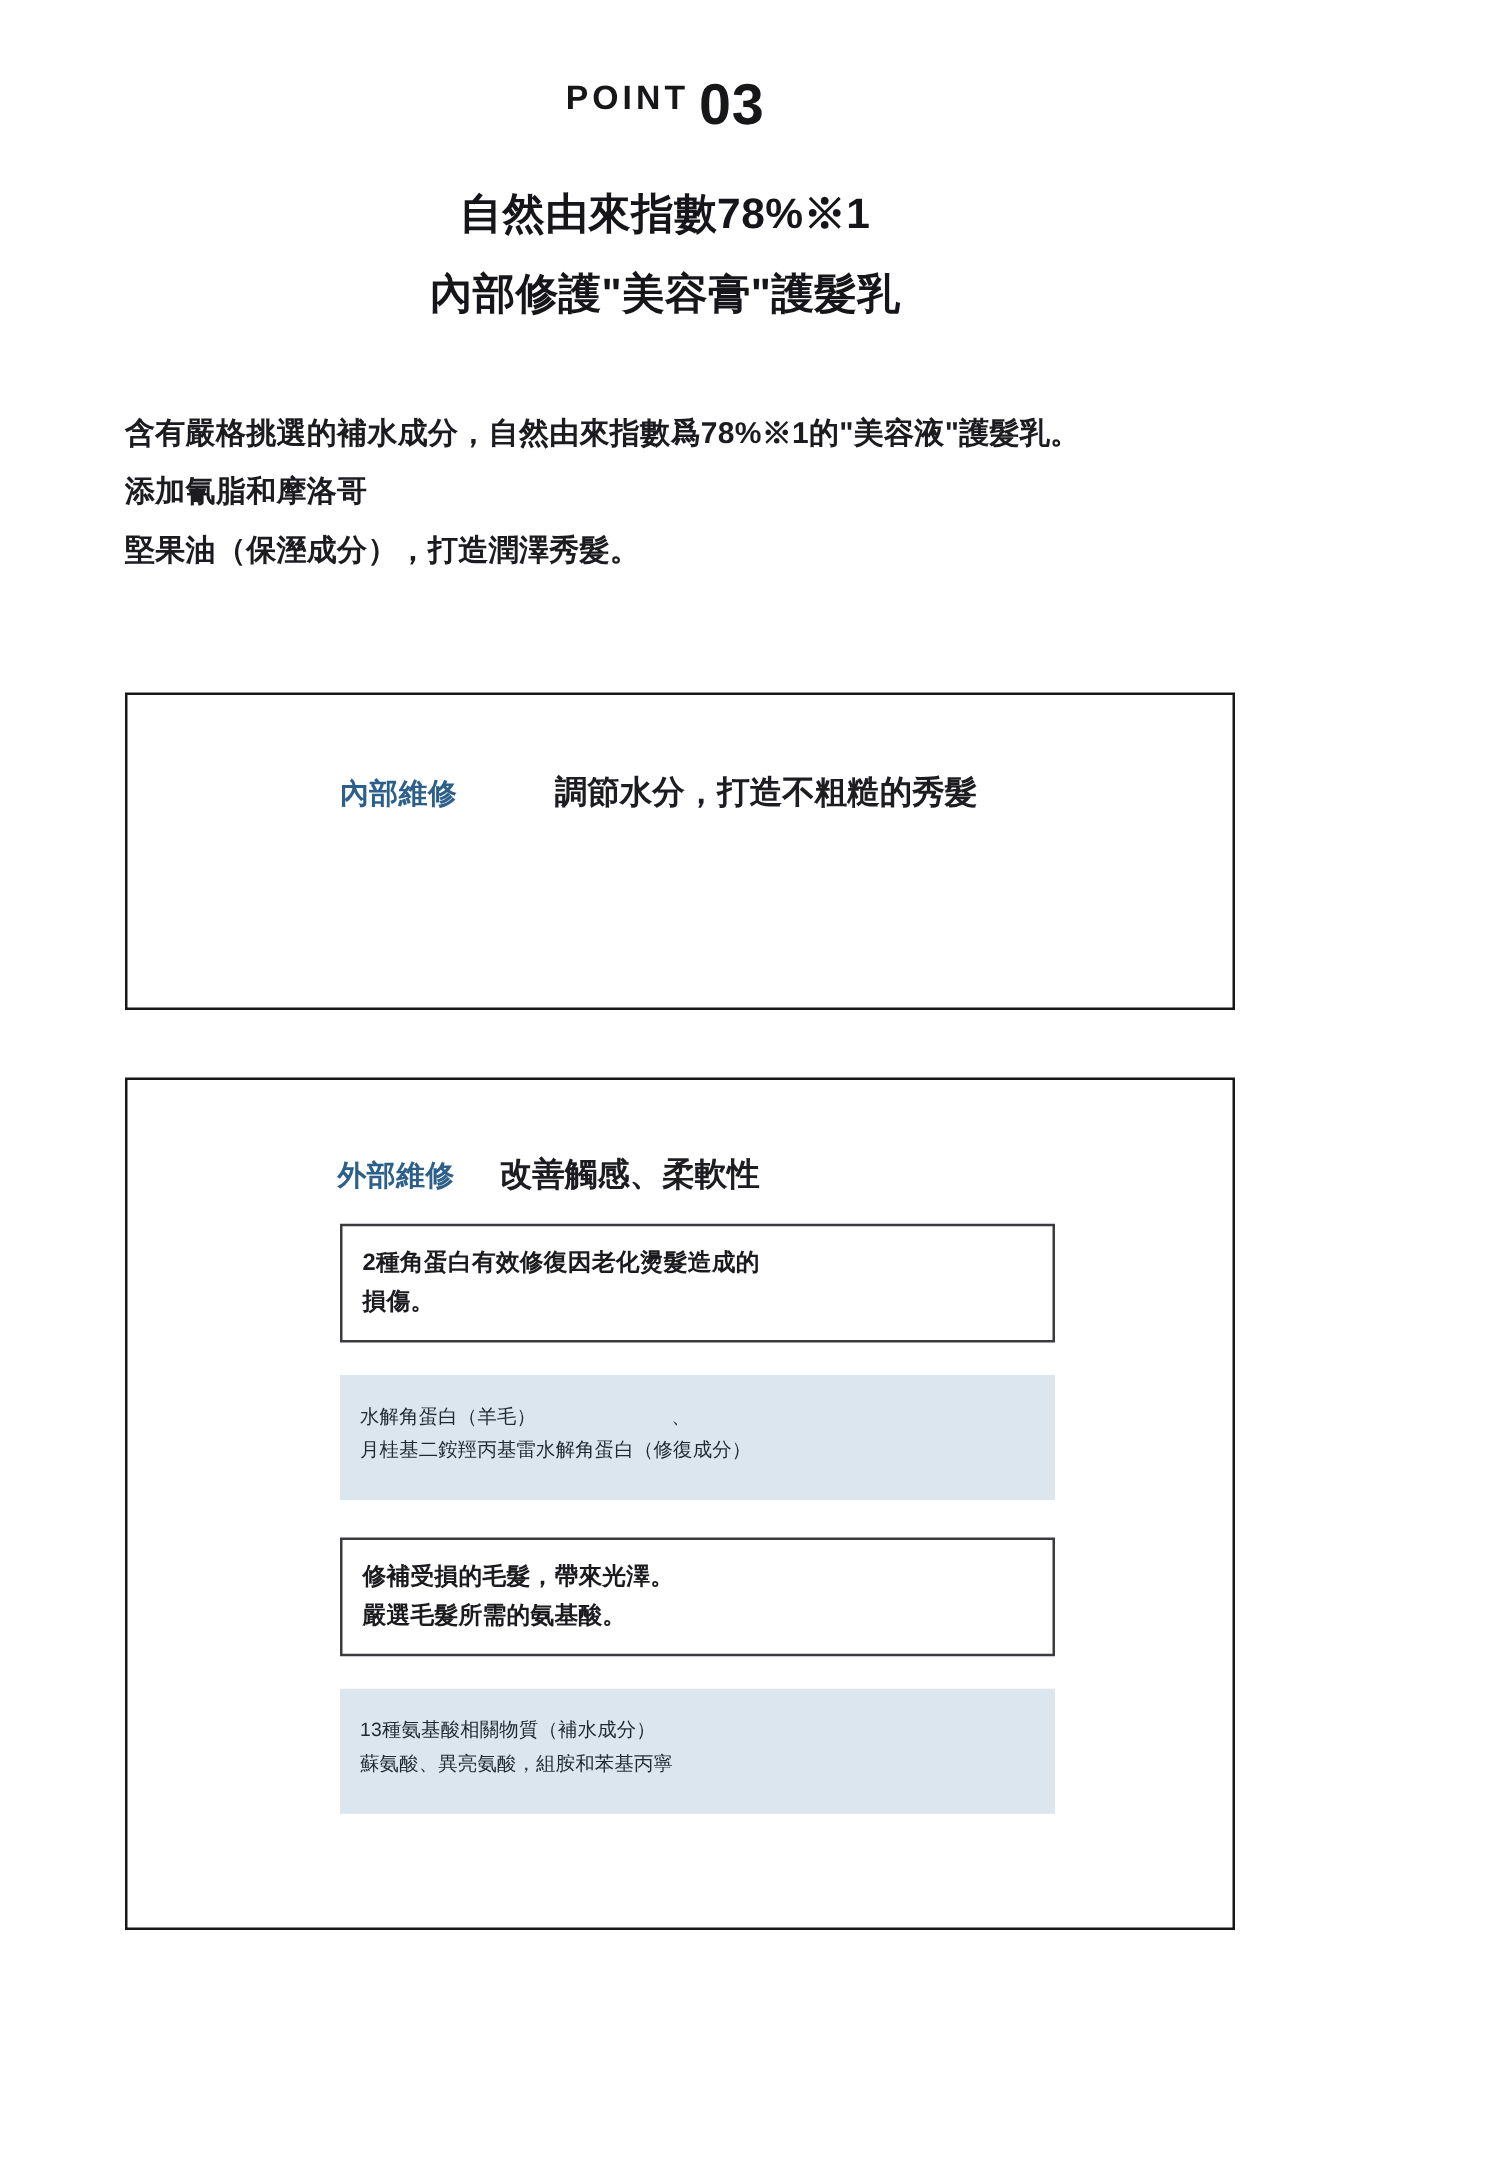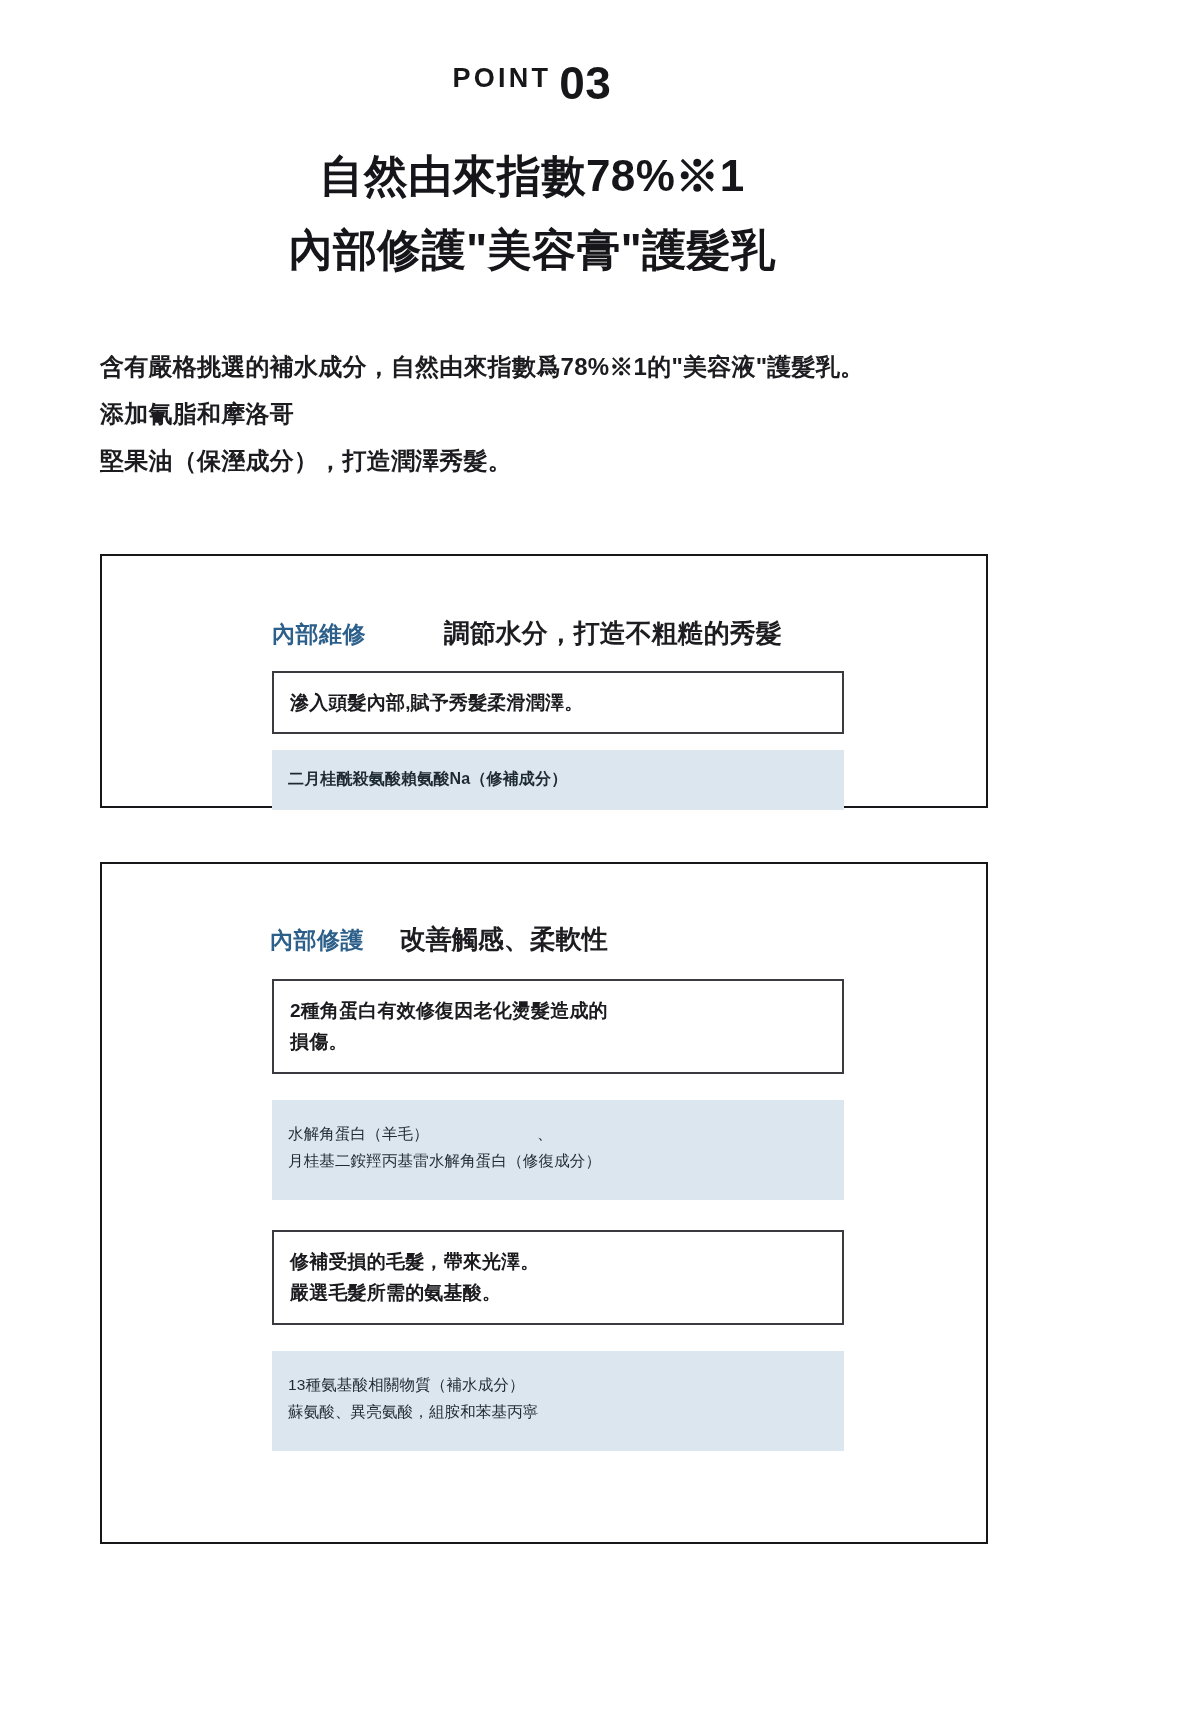--- a/index.html
+++ b/index.html
@@ -41,21 +41,21 @@
     color: #17171a;
     letter-spacing: 0.01em;
     margin-left: 8px;
   }
 
   .headline {
     text-align: center;
     margin-top: 44px;
   }
   .headline-line {
-    font-size: 44px;
+    font-size: 34px;
     font-weight: 700;
     color: #16161a;
     line-height: 1.0;
     letter-spacing: 0.01em;
   }
   .headline-line + .headline-line {
     margin-top: 30px;
   }
 
   
@@ -186,34 +186,25 @@
     <p>含有嚴格挑選的補水成分，自然由來指數爲78%※1的"美容液"護髮乳。</p>
     <p>添加氰脂和摩洛哥</p>
     <p>堅果油（保溼成分），打造潤澤秀髮。</p>
   </div>
 
   <div class="section-box" id="box-internal">
     <div class="sec-head">
       <span class="sec-title">內部維修</span>
       <span class="sec-sub">調節水分，打造不粗糙的秀髮</span>
     </div>
-    <div class="blocks">
-      <div class="white-block">
-        <p>滲入頭髮內部,賦予秀髮柔滑潤澤。</p>
-      </div>
-      <div class="spacer-14"></div>
-      <div class="blue-block">
-        <p>二月桂酰殺氨酸賴氨酸Na（修補成分）</p>
-      </div>
-    </div>
   </div>
 
   <div class="section-box" id="box-external">
     <div class="sec-head">
-      <span class="sec-title">內部修護</span>
+      <span class="sec-title">外部維修</span>
       <span class="sec-sub">改善觸感、柔軟性</span>
     </div>
     <div class="blocks">
 
       <div class="white-block">
         <p>2種角蛋白有效修復因老化燙髮造成的</p>
         <p>損傷。</p>
       </div>
 
       <div class="spacer-24"></div>

